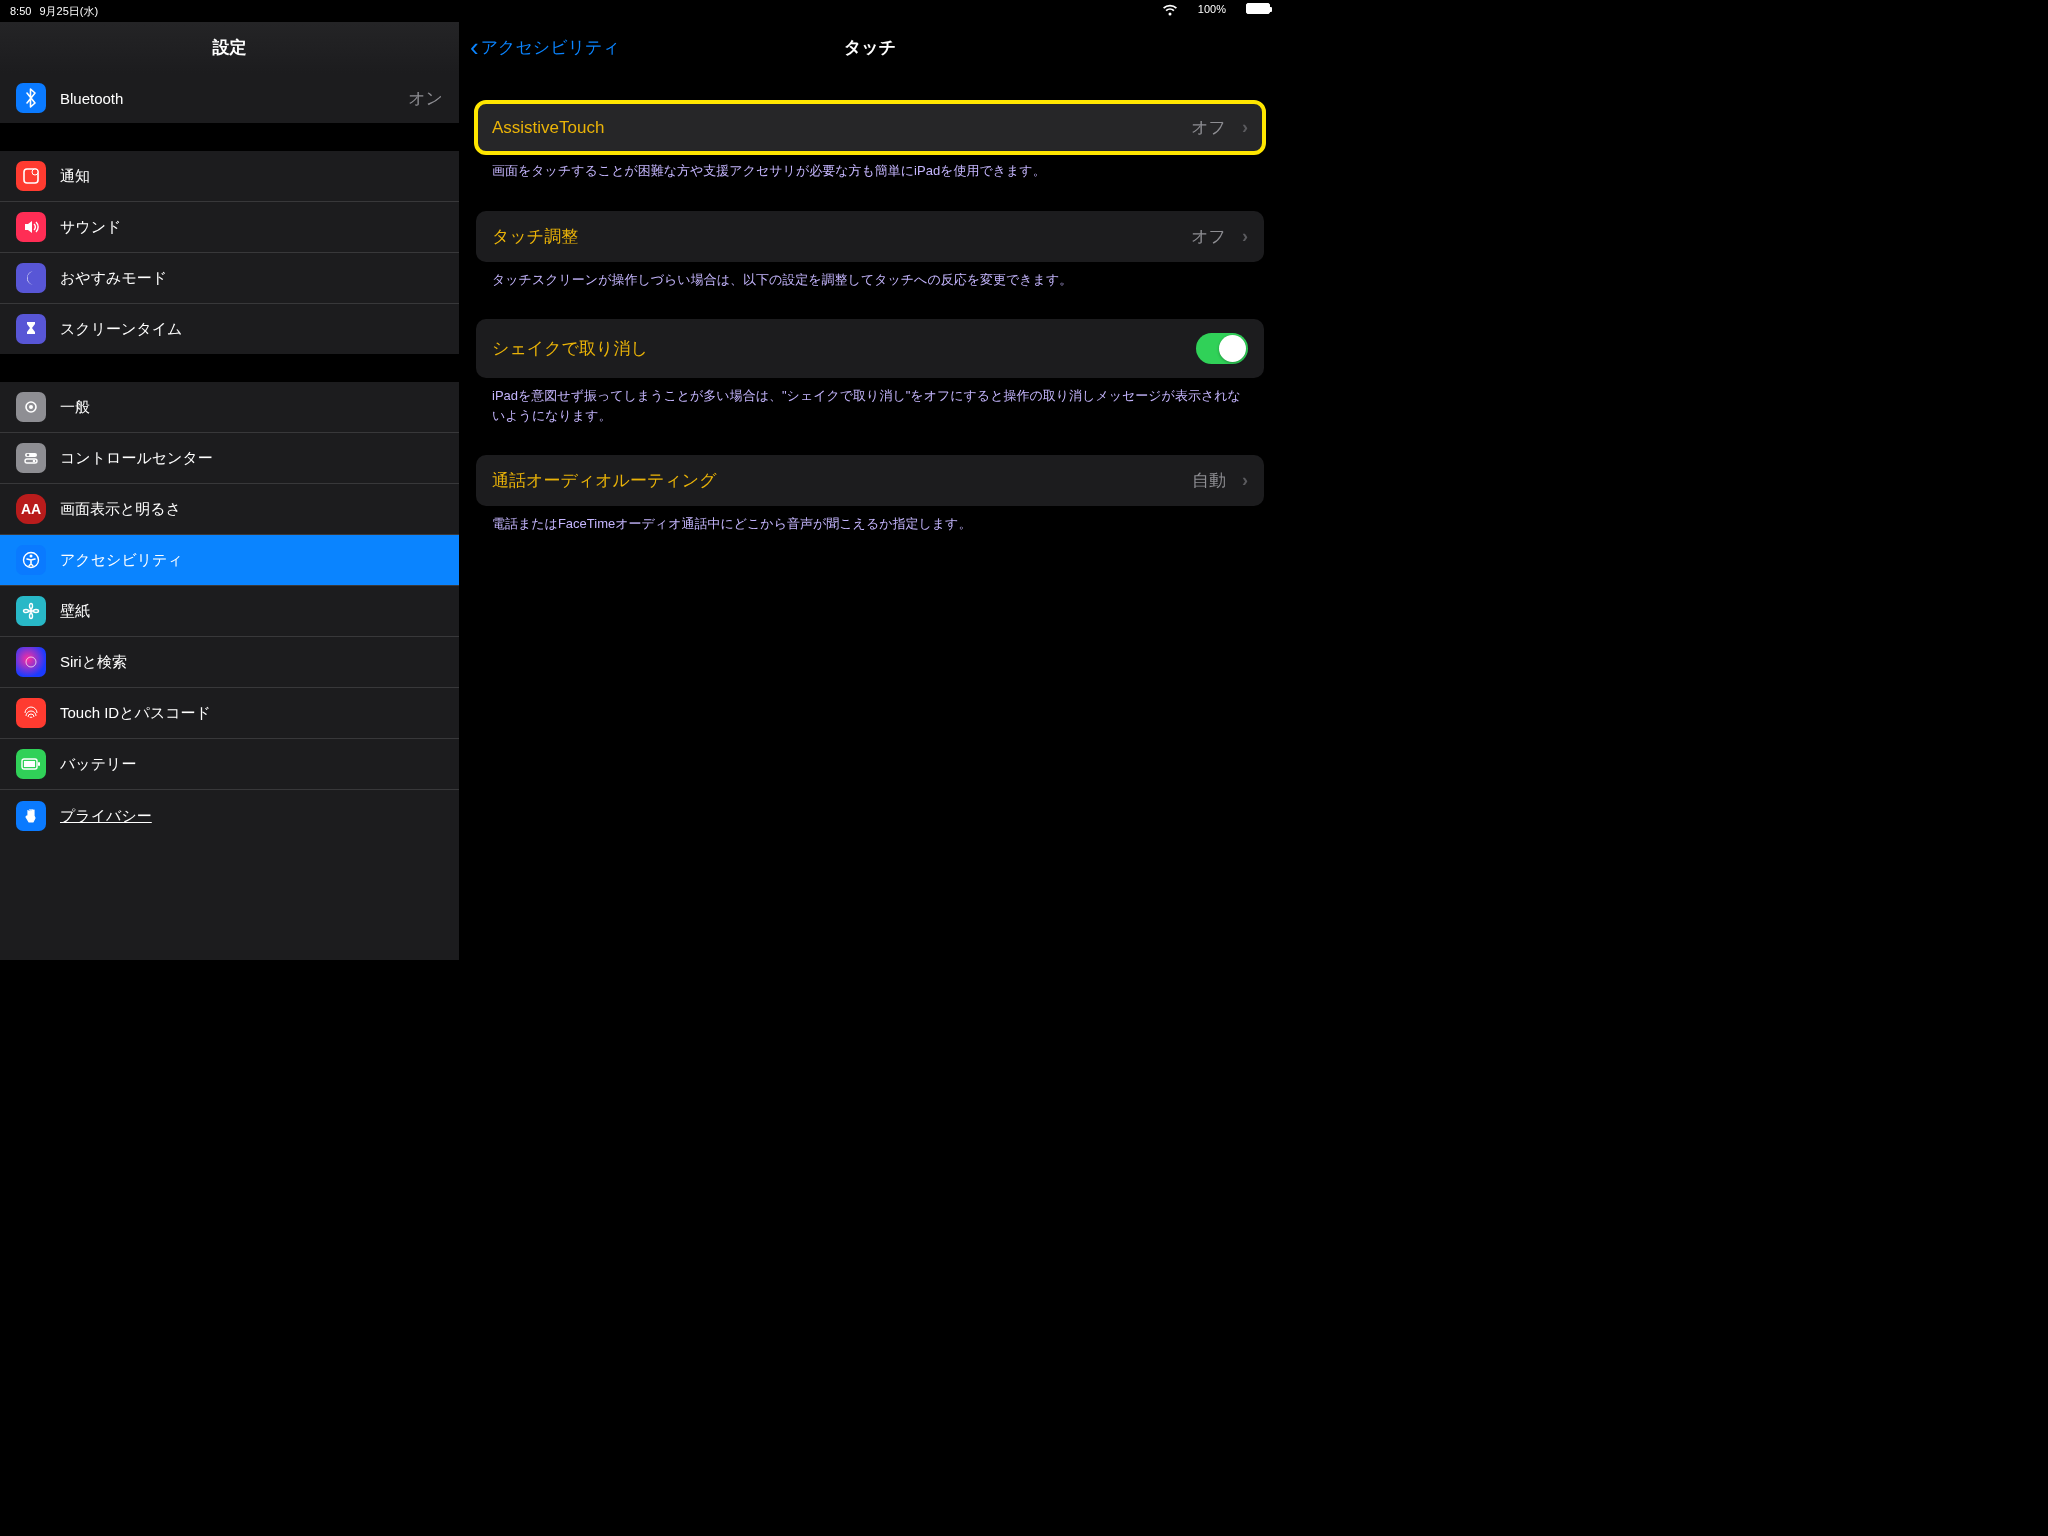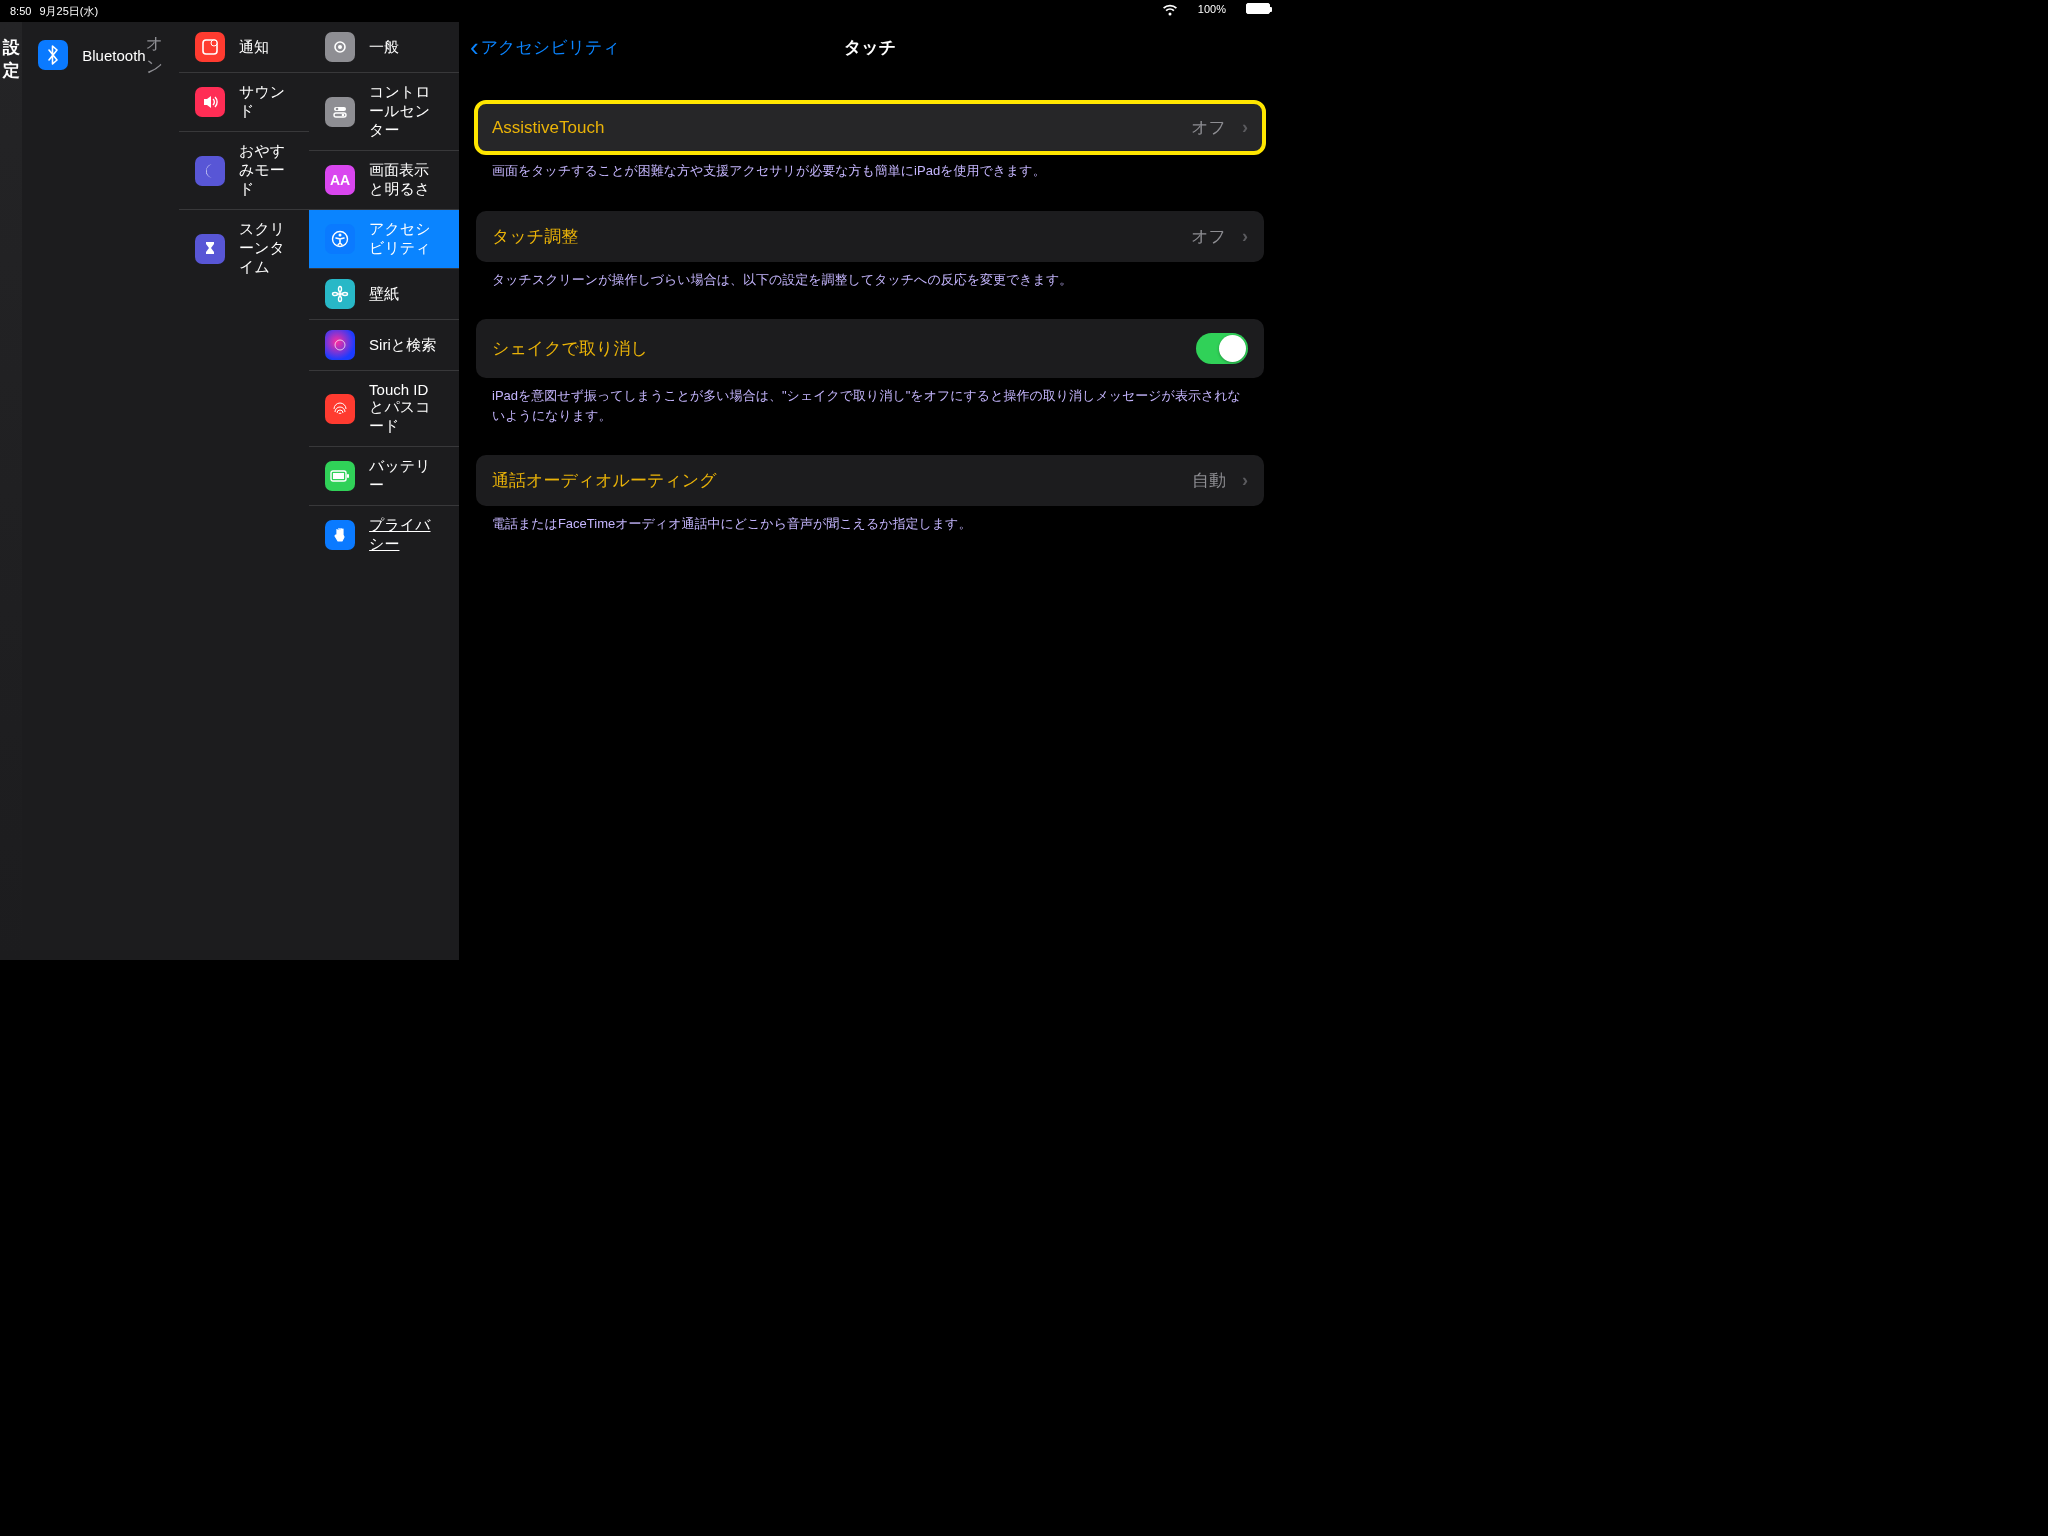--- a/index.html
+++ b/index.html
@@ -24,21 +24,21 @@
       position: relative; background: #fff;
     }
     .battery-icon:after {
       content: ""; position: absolute; right: -3px; top: 3px;
       width: 2px; height: 5px; background: #fff; border-radius: 0 1px 1px 0;
     }
     .wifi-icon { font-size: 14px; }
     .container { display: flex; width: 100%; height: 100%; padding-top: 22px; }
     .sidebar {
       width: 460px; background: #1c1c1e; border-right: 1px solid #000;
-      overflow-y: auto; display: flex; flex-direction: row;
+      overflow-y: auto; display: flex; flex-direction: column;
     }
     .sidebar-title {
       text-align: center; font-size: 17px; font-weight: 600;
       padding: 14px 0; color: #fff; background: linear-gradient(#2c2c2e80,#1c1c1e);
     }
     .sidebar-group { background: #1c1c1e; }
     .sidebar-gap { height: 28px; background: #000; }
     .sidebar-row {
       display: flex; align-items: center; padding: 10px 16px; min-height: 50px;
       border-bottom: 1px solid #38383a; cursor: pointer;
@@ -89,21 +89,21 @@
       box-shadow: 0 1px 3px rgba(0,0,0,.3);
     }
     
     .ic-bluetooth { background: #0a7aff; }
     .ic-notify { background: #ff3b30; }
     .ic-sound { background: #ff2d55; }
     .ic-dnd { background: #5856d6; }
     .ic-screentime { background: #5856d6; }
     .ic-general { background: #8e8e93; }
     .ic-control { background: #8e8e93; }
-    .ic-display { background: #d946ef; }
+    .ic-display { background: #b91c1c; border-radius: 12px; }
     .ic-access { background: #0a7aff; }
     .ic-wallpaper { background: #28b8c7; }
     .ic-siri { background: radial-gradient(circle at 40% 40%, #ff2d9e, #1b3bff 70%); }
     .ic-touchid { background: #ff3b30; }
     .ic-battery { background: #30d158; }
     .ic-privacy { background: #0a7aff; }
   </style>
 </head>
 <body>
 

